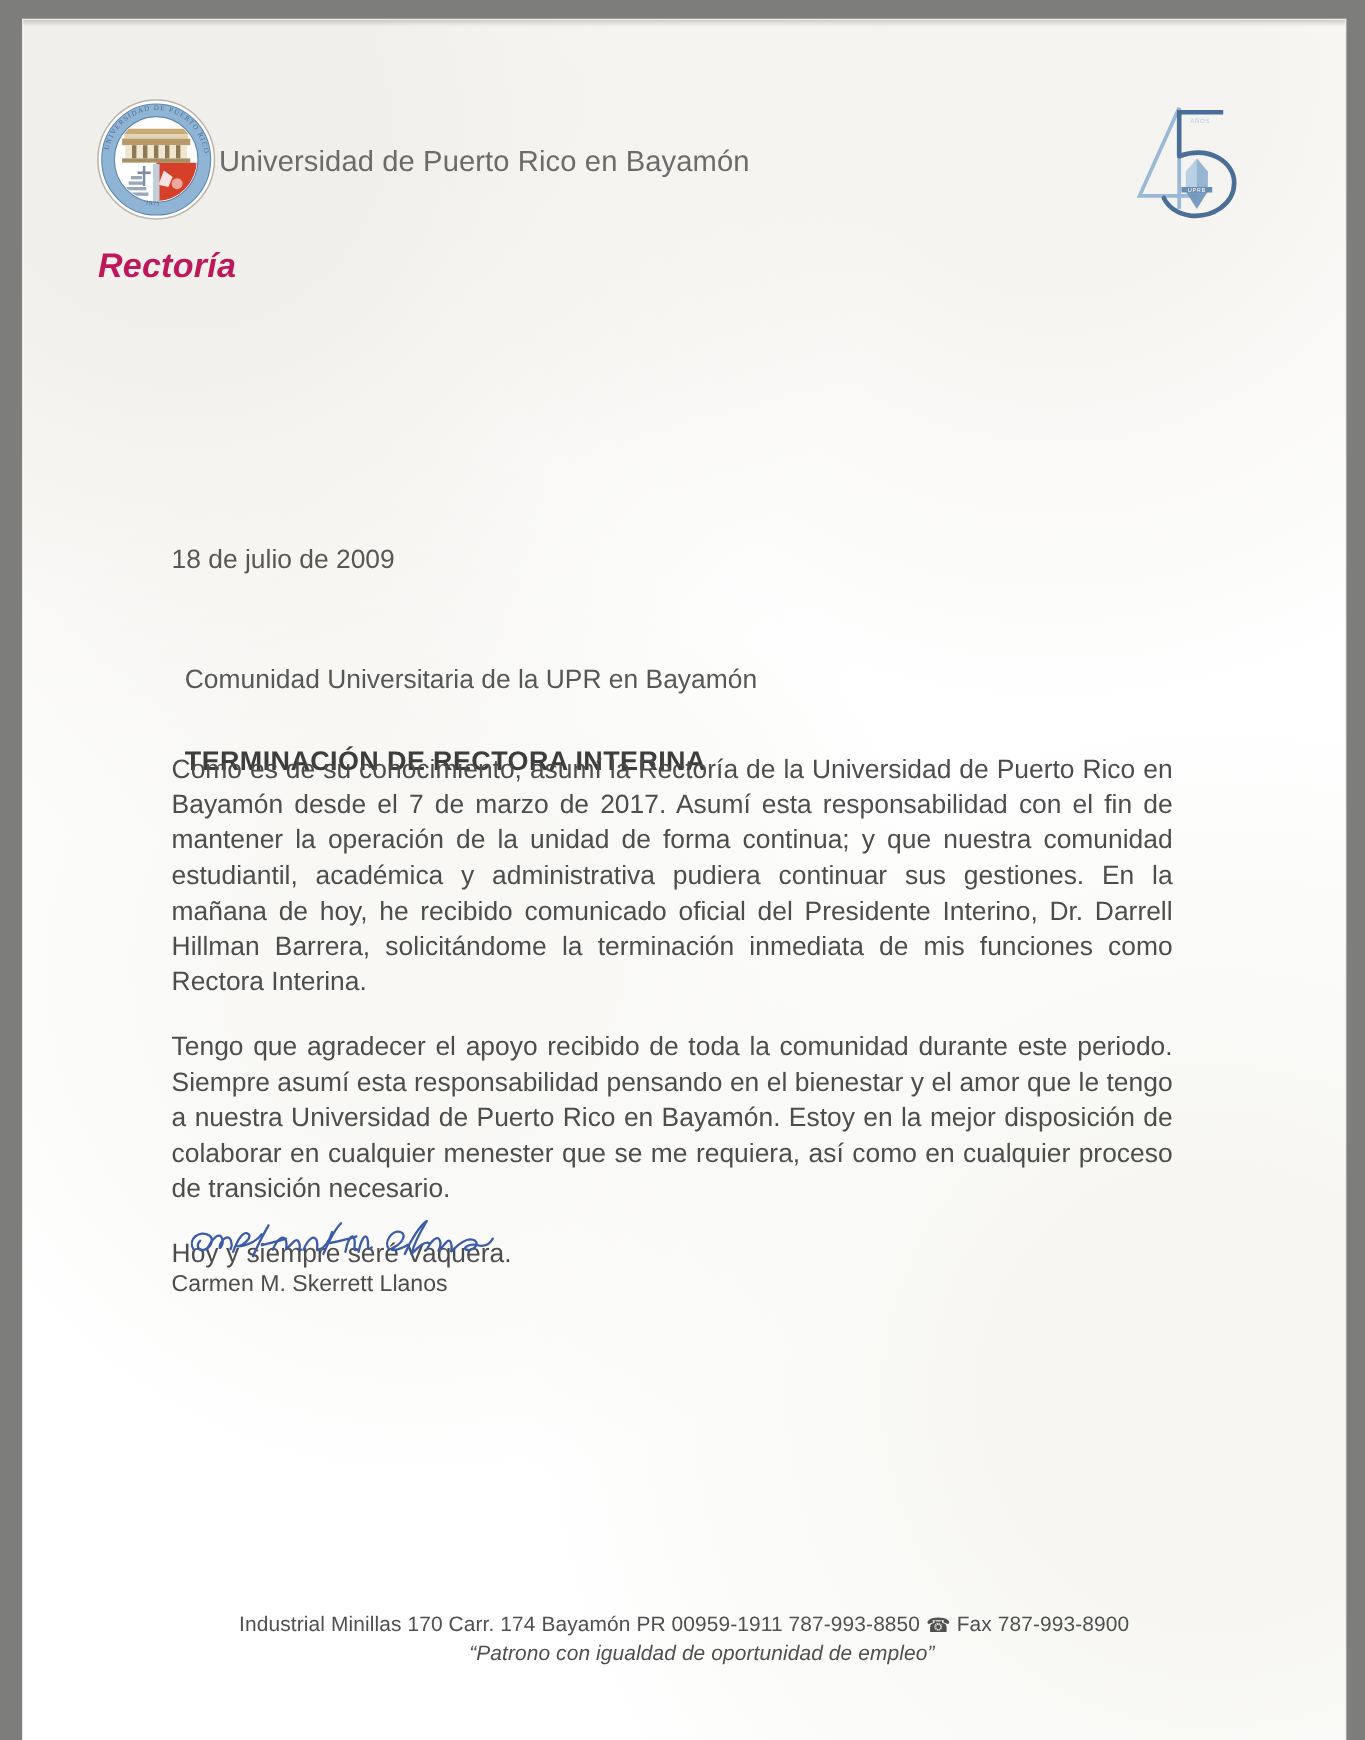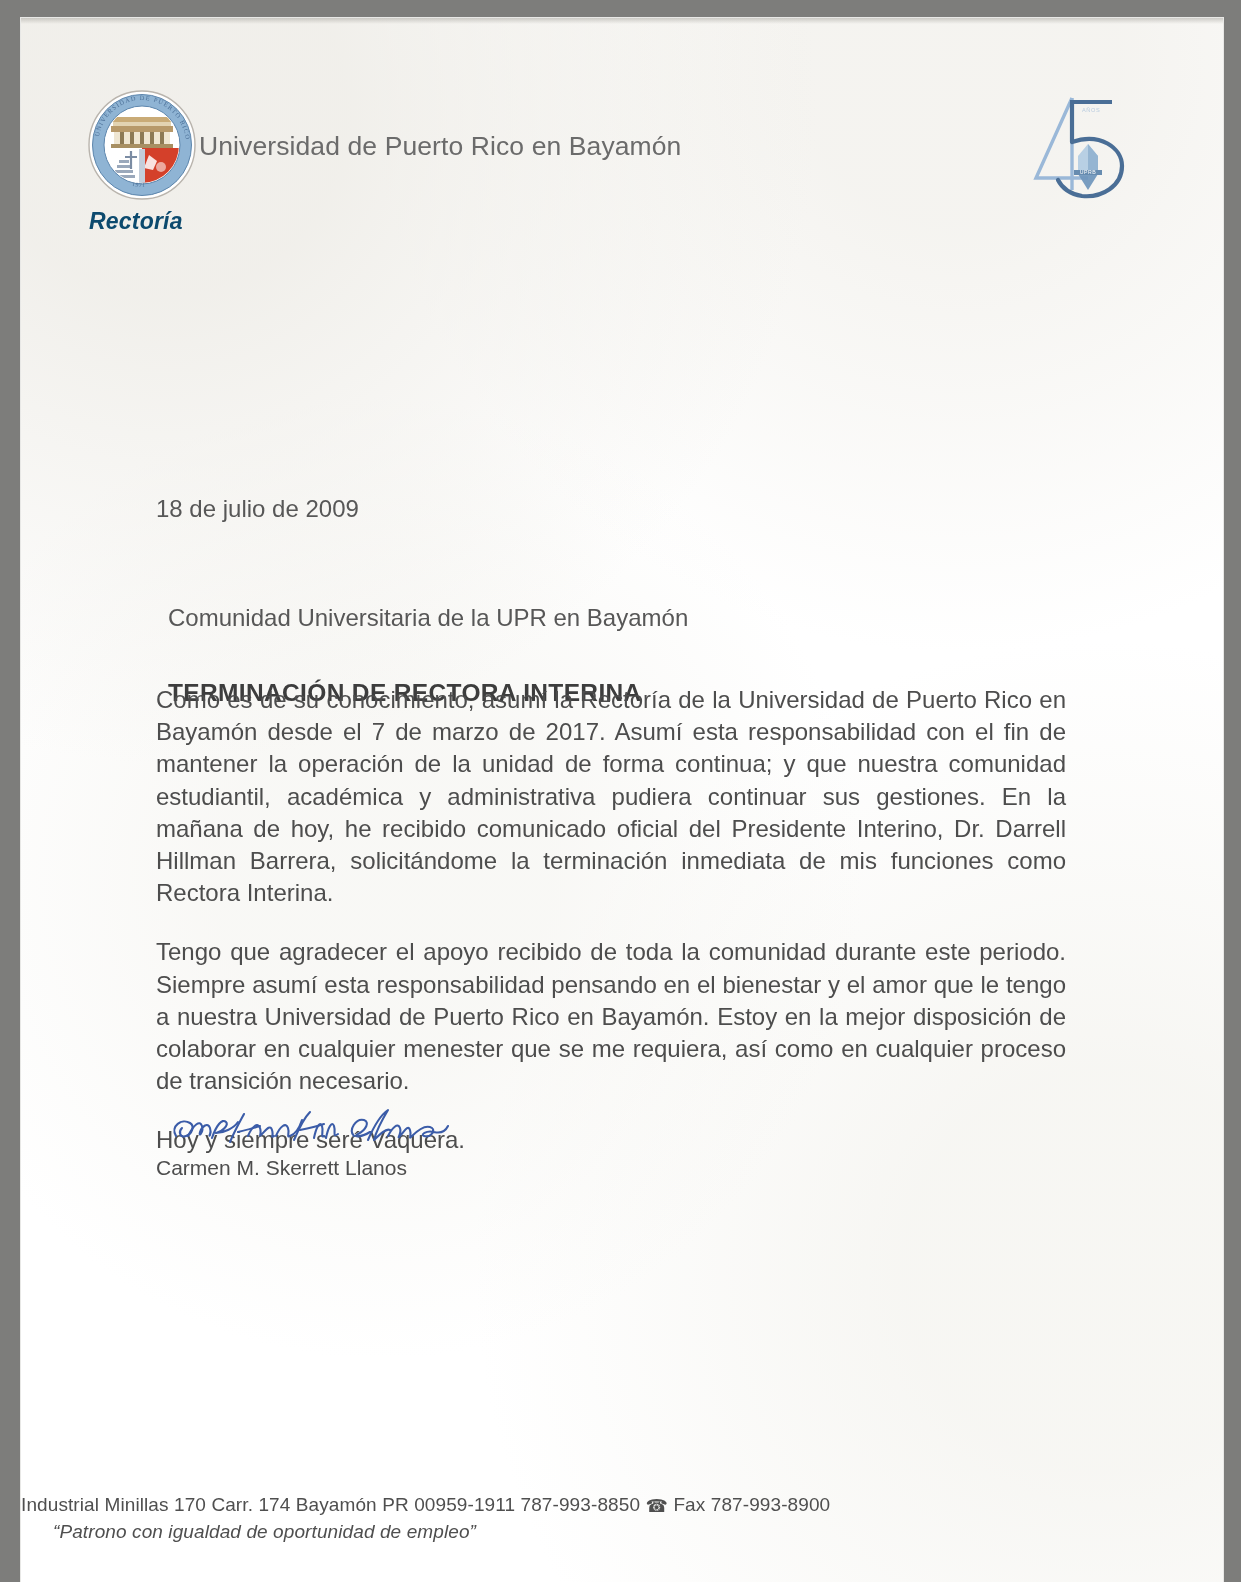--- a/index.html
+++ b/index.html
@@ -66,25 +66,25 @@
     left: 178px;
     top: 113px;
     font-size: 26.5px;
     color: #6b6b6b;
     letter-spacing: .1px;
     white-space: nowrap;
   }
   .dept-name {
     position: absolute;
     left: 68px;
-    top: 190px;
-    font-size: 23px;
+    top: 206px;
+    font-size: 31px;
     font-style: italic;
     font-weight: bold;
-    color: #0c4a6e;
+    color: #be185d;
     letter-spacing: .2px;
   }
   .anniversary {
     position: absolute;
     left: 1005px;
     top: 68px;
     width: 110px;
     height: 118px;
   }
 
@@ -154,22 +154,22 @@
     color: #4d4d4d;
     margin-top: 2px;
   }
 
   
   .footer {
     position: absolute;
     left: 0;
     right: 0;
     top: 1449px;
+    text-align: center;
     color: #4f4f4f;
-    margin-top: 27px;
   }
   .footer-address {
     font-size: 19px;
     letter-spacing: .1px;
     white-space: nowrap;
   }
   .footer-address .phone-icon { font-size: 18px; vertical-align: -1px; }
   .footer-motto {
     margin-top: 4px;
     font-size: 19px;

